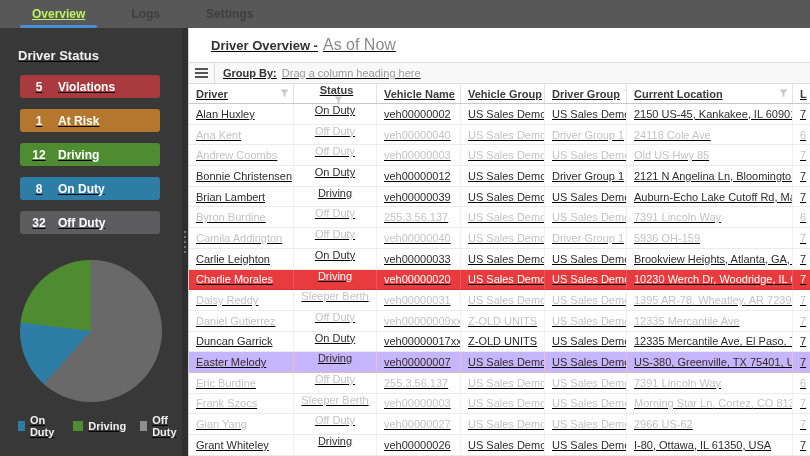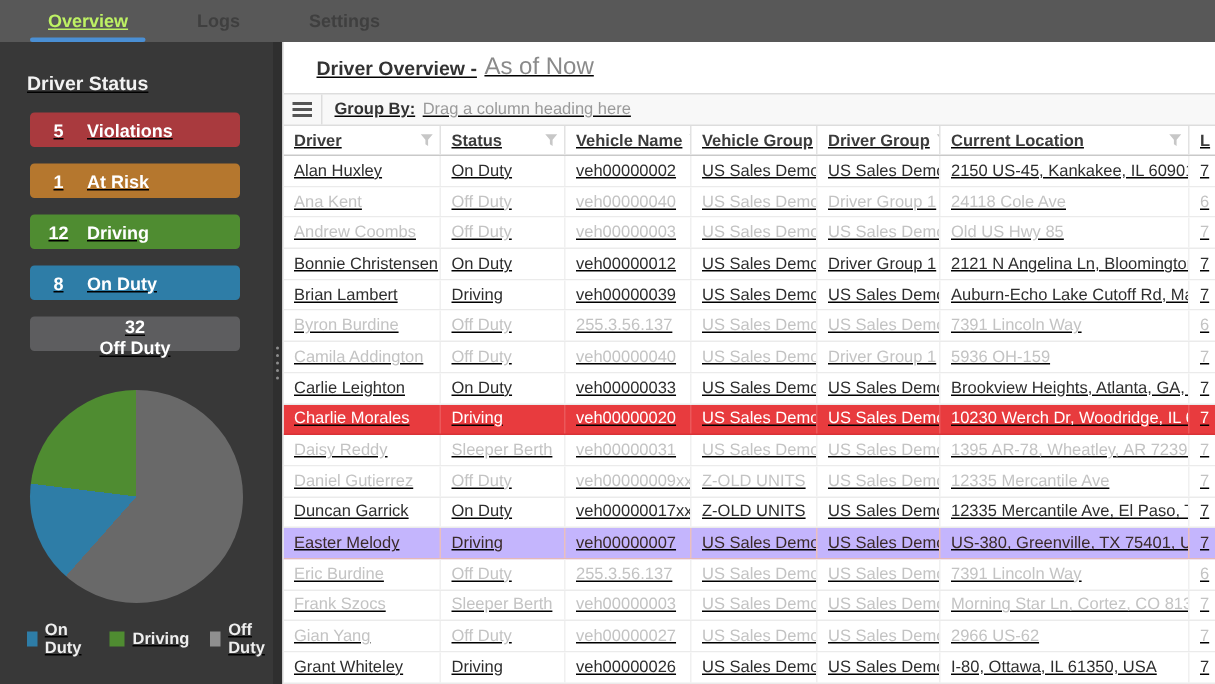--- a/index.html
+++ b/index.html
@@ -55,21 +55,21 @@
     white-space:nowrap; overflow:hidden; cursor:pointer; flex:none; }
   .row { display:flex; height:20.7px; border-bottom:1px solid #ebebeb; background:#fff; flex:none; cursor:pointer; }
   .cell { font-size:11px; display:flex; align-items:center; padding:0 7px; white-space:nowrap;
     overflow:hidden; border-right:1px solid #f0f0f0; flex:none; }
   .row.active .cell { color:#2e2e2e; }
   .row.inactive .cell { color:#c3c3c3; }
   .row.alert { background:#e83b3e; border-bottom-color:#d93236; }
   .row.alert .cell { color:#fff; border-right-color:rgba(255,255,255,.15); }
   .row.warning { background:#c4b5fd; border-bottom-color:#e5b8b8; }
   .row.warning .cell { color:#3a2a2a; border-right-color:#eabfbf; }
-  .c0{width:105px;} .c1{width:83px;} .c2{width:84px;} .c3{width:84px;} .c4{width:82px;}
+  .c0{width:105px;} .c1{width:83px;flex-direction:column;} .c2{width:84px;} .c3{width:84px;} .c4{width:82px;}
   .c5{width:166px;} .c6{flex:1 1 auto; border-right:none;}
   .funnel { flex:none; margin-left:4px; opacity:.55; }
 </style>
 </head>
 <body>
 
 <div class="topbar">
   <div class="tab active">Overview</div>
   <div class="tab">Logs</div>
   <div class="tab">Settings</div>
@@ -88,21 +88,21 @@
       <span>At Risk</span>
     </button>
     <button class="status-btn" style="background-color: rgb(79, 140, 49);">
       <span class="cnt">12</span>
       <span>Driving</span>
     </button>
     <button class="status-btn" style="background-color: rgb(46, 125, 167);">
       <span class="cnt">8</span>
       <span>On Duty</span>
     </button>
-    <button class="status-btn" style="background-color: rgb(93, 93, 95); flex-direction: column;">
+    <button class="status-btn" style="background-color: rgb(93, 93, 95);">
       <span class="cnt">32</span>
       <span>Off Duty</span>
     </button>
 
     <div class="pie" id="pie" style="background: conic-gradient(rgb(105, 105, 105) 0deg, rgb(105, 105, 105) 221.538deg, rgb(46, 125, 167) 221.538deg, rgb(46, 125, 167) 276.923deg, rgb(79, 140, 49) 276.923deg, rgb(79, 140, 49) 360deg);"></div>
 
     <div class="legend">
       <div class="legend-item">
         <span class="sw" style="background-color: rgb(46, 125, 167);"></span>
         <span>On Duty</span>

